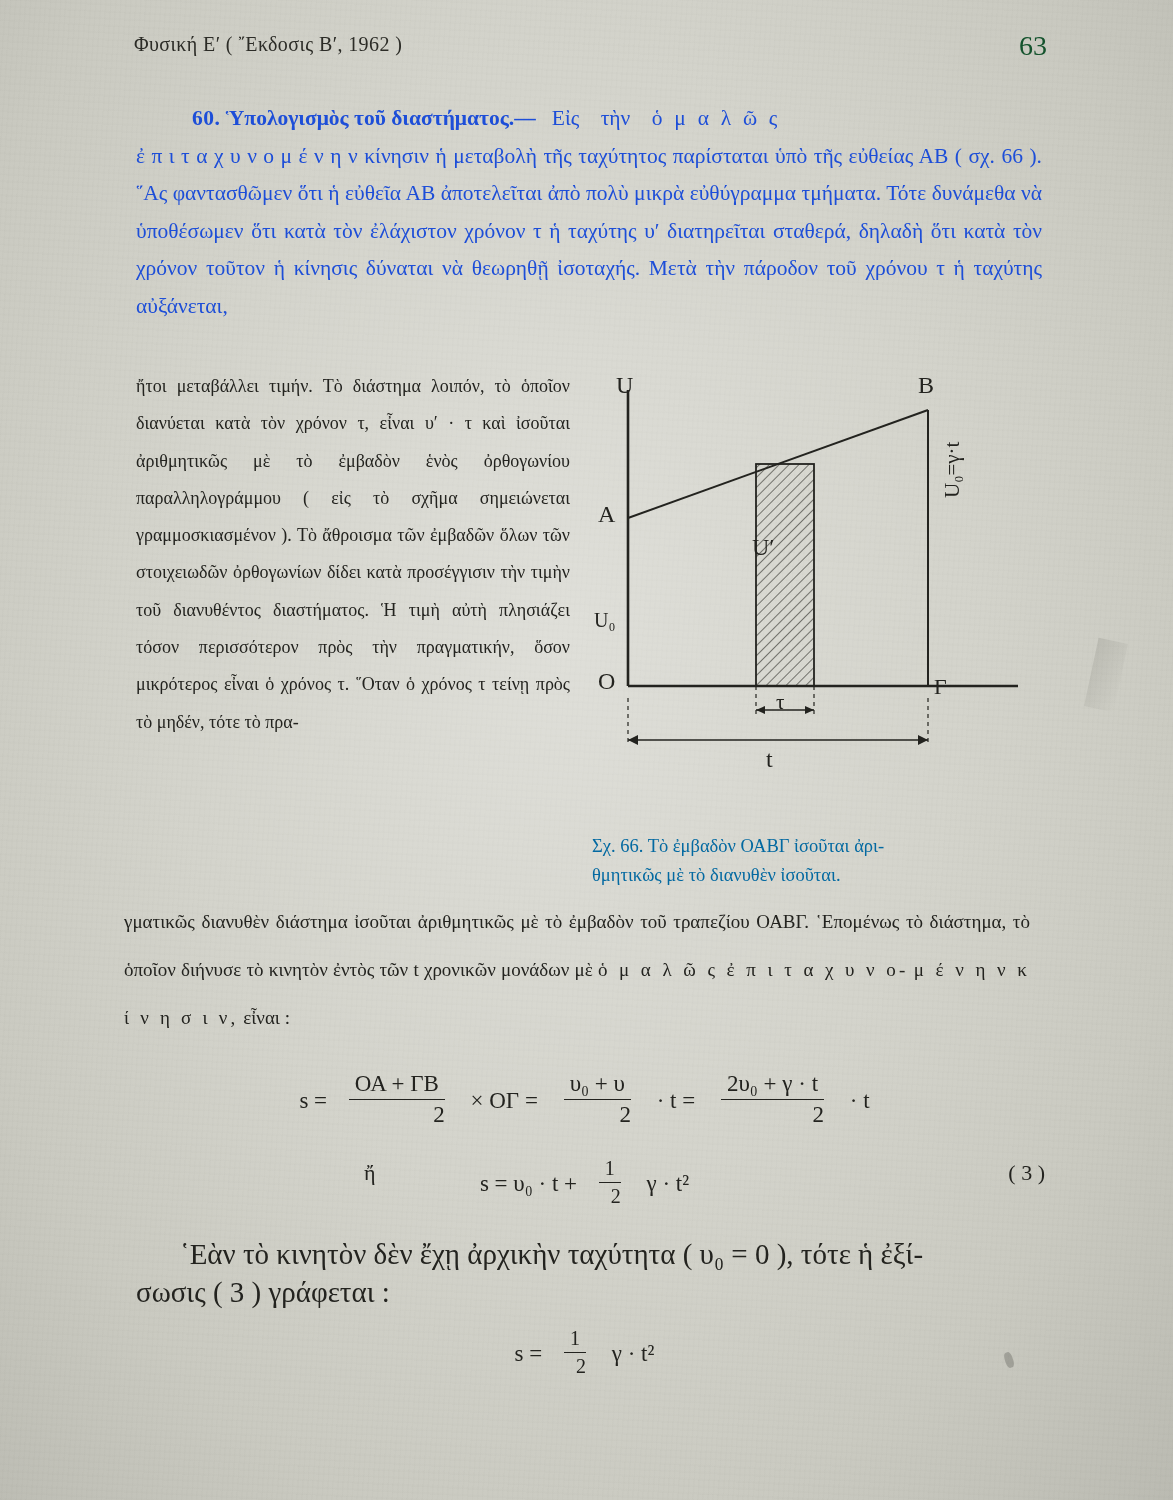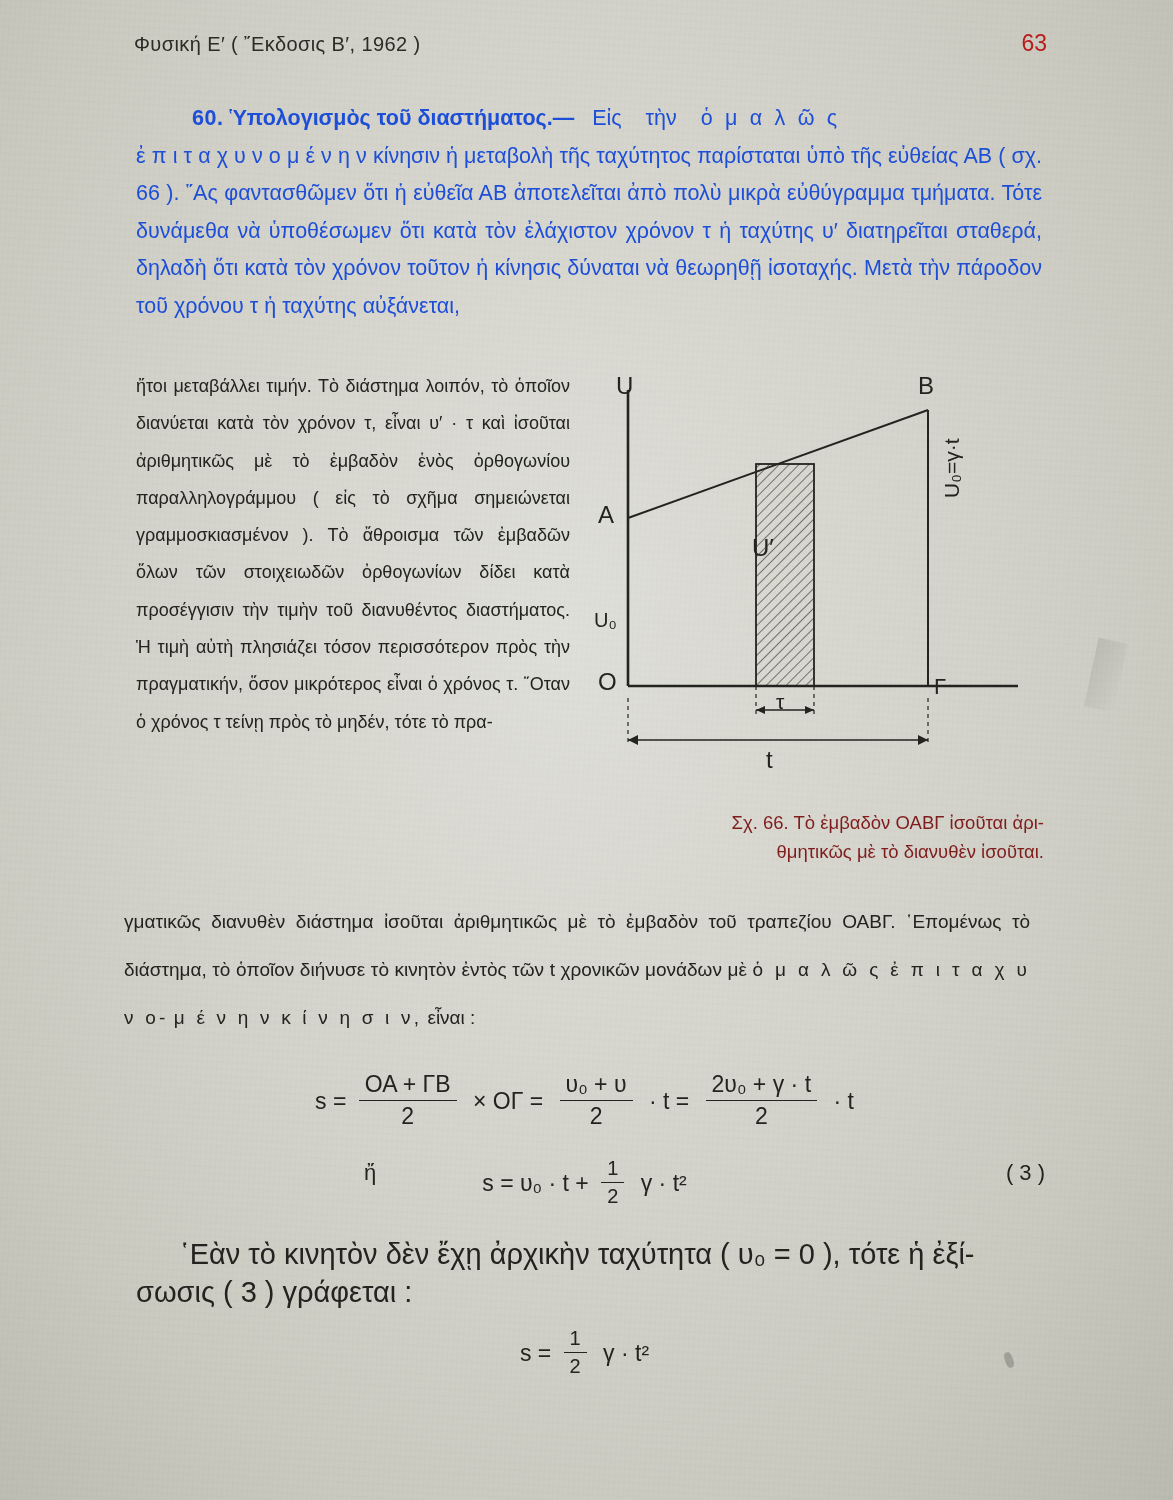--- a/index.html
+++ b/index.html
@@ -6,21 +6,21 @@
     margin: 0;
     padding: 0;
     background: #b9b9b2;
   }
   .page {
     position: relative;
     width: 1173px;
     height: 1500px;
     background: #cfcfc6;
     overflow: hidden;
-    font-family: Liberation Sans, sans-serif;
+    font-family: Liberation Serif, serif;
     color: #23231f;
   }
   
   .page::before {
     content: "";
     position: absolute;
     inset: 0;
     background:
       radial-gradient(ellipse at 48% 42%, rgba(255,255,255,0.34) 0%, rgba(255,255,255,0.10) 46%, rgba(120,120,110,0.06) 74%, rgba(80,80,72,0.16) 100%);
     pointer-events: none;
@@ -50,22 +50,22 @@
     left: 134px;
     top: 33px;
     font-size: 20px;
     letter-spacing: 0.4px;
     color: #2c2c27;
   }
   .folio {
     position: absolute;
     right: 126px;
     top: 30px;
-    font-size: 23px;
-    color: #b91c1c;
+    font-size: 28px;
+    color: #14532d;
   }
 
   
   .body-text {
     position: absolute;
     left: 136px;
     top: 100px;
     width: 906px;
     font-size: 21.5px;
     line-height: 37.5px;
@@ -92,26 +92,26 @@
     position: absolute;
     left: 588px;
     top: 368px;
     width: 454px;
     height: 430px;
   }
   .figure svg { display: block; }
   .fig-caption {
     position: absolute;
     left: 592px;
-    top: 808px;
+    top: 832px;
     width: 452px;
     font-size: 18.5px;
     line-height: 29px;
-    text-align: right;
-    color: #7f1d1d;
+    text-align: left;
+    color: #0369a1;
   }
 
   
   .body-text-2 {
     position: absolute;
     left: 124px;
     top: 898px;
     width: 906px;
     font-size: 19px;
     line-height: 48px;
@@ -126,22 +126,22 @@
     font-size: 23px;
   }
   .eq1 { top: 1072px; }
   .eq2 { top: 1158px; }
   .eq3 { top: 1328px; }
 
   .eq-inner { display: inline-block; }
   .frac {
     display: inline-block;
     vertical-align: middle;
-    text-align: center;
-    margin: 0 6px;
+    text-align: right;
+    margin: 0 16px;
     position: relative;
     top: -1px;
   }
   .frac .num {
     display: block;
     padding: 0 6px 2px 6px;
     border-bottom: 1.6px solid #23231f;
     font-size: 23px;
   }
   .frac .den {

